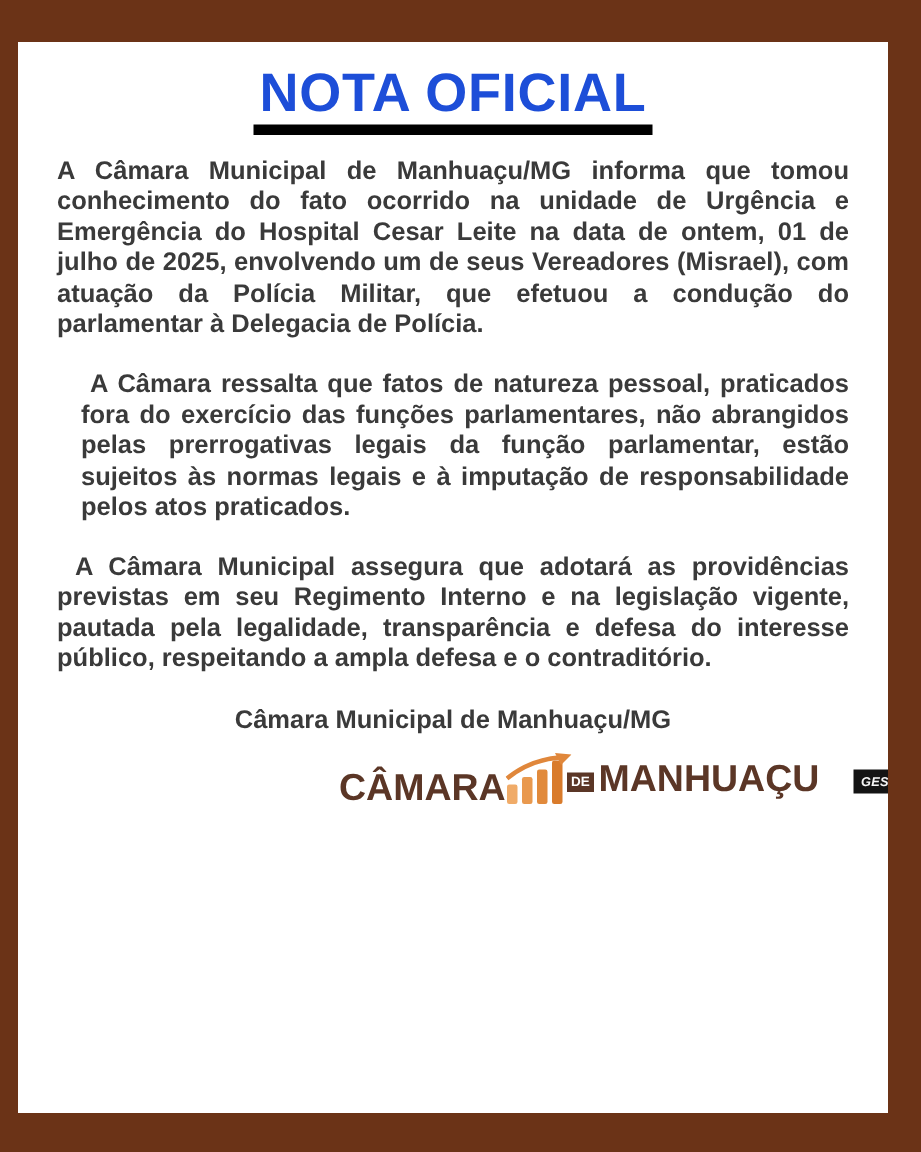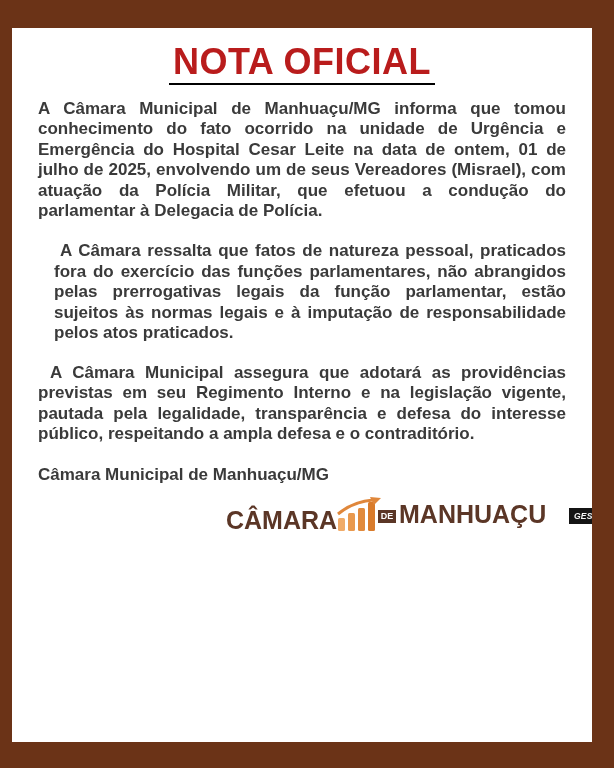--- a/index.html
+++ b/index.html
@@ -24,23 +24,23 @@
     overflow: hidden;
   }
   .title-wrap {
     text-align: center;
     margin: 2px 0 14px 0;
   }
   .title {
     display: inline-block;
     font-size: 36px;
     font-weight: 700;
-    color: #b91c1c;
+    color: #1d4ed8;
     letter-spacing: 0.5px;
-    border-bottom: 2px solid #000000;
+    border-bottom: 7px solid #000000;
     padding: 0 4px 1px 4px;
     line-height: 1.1;
   }
   p.body-par {
     font-size: 17px;
     line-height: 1.21;
     font-weight: 600;
     color: #3a3a3a;
     text-align: justify;
     margin: 0 0 19px 0;
@@ -48,20 +48,21 @@
   p.indent-sm { text-indent: 6px; margin-left: 16px; }
   p.indent-md { text-indent: 12px; }
   .dateline {
     text-align: center;
     font-size: 17px;
     font-weight: 700;
     color: #3a3a3a;
     margin: 22px 0 0 0;
   }
   .signature {
+    text-align: center;
     font-size: 17px;
     font-weight: 700;
     color: #3a3a3a;
     margin: 20px 0 12px 0;
   }
   .logo {
     width: 152px;
     margin: 9px auto 0 auto;
     display: flex;
     flex-direction: row;

